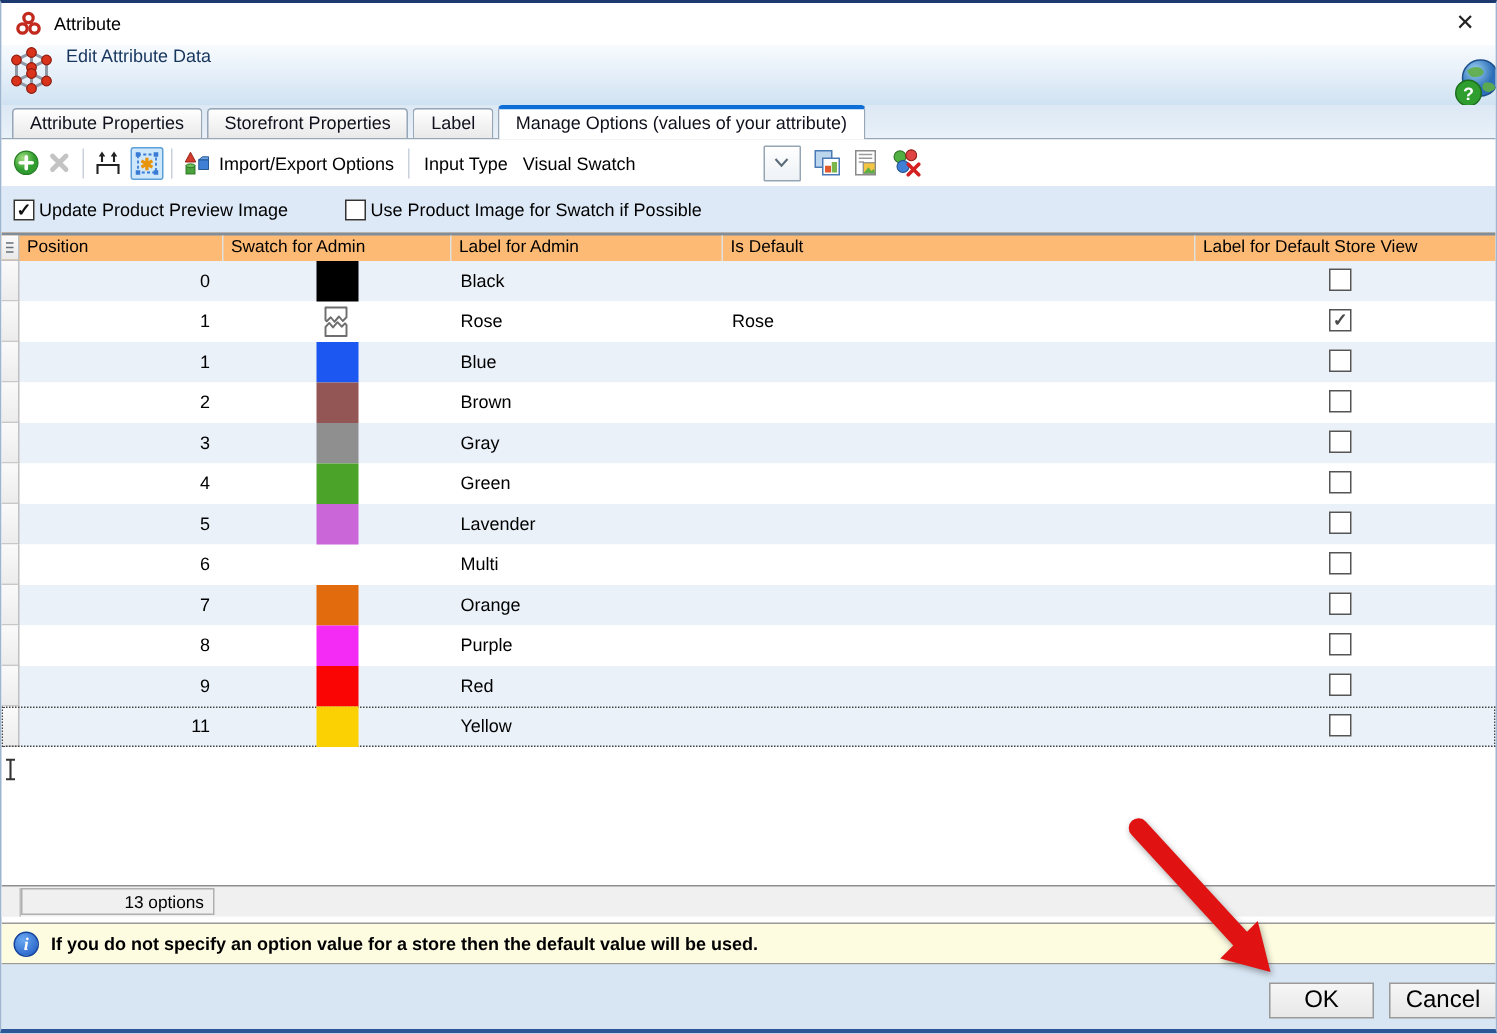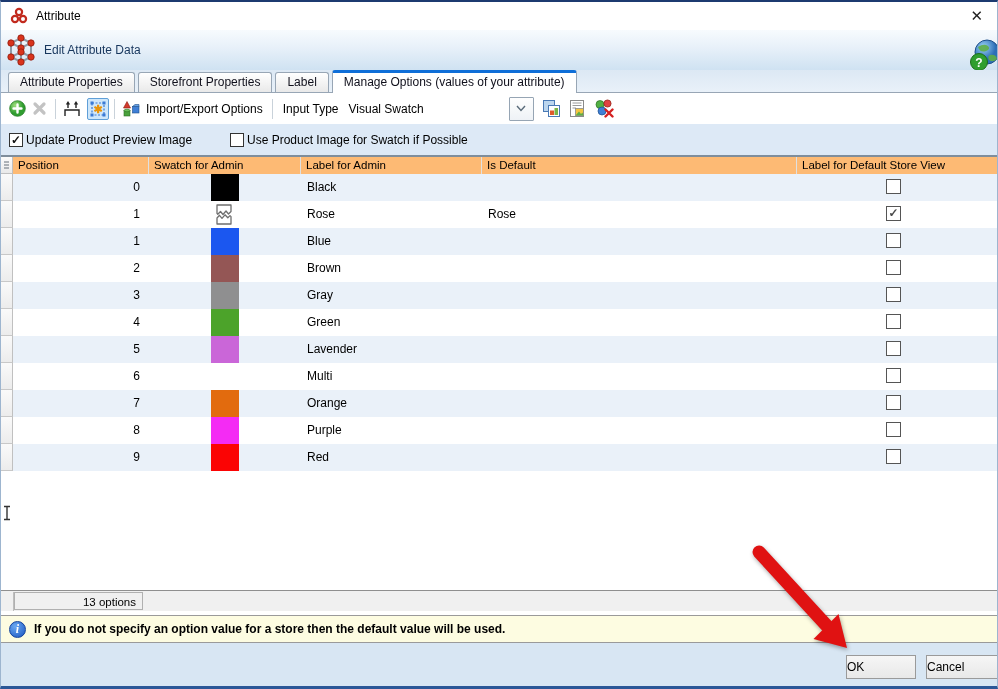--- a/index.html
+++ b/index.html
@@ -5,21 +5,21 @@
   html,body{margin:0;padding:0;background:#fff;font-family:"Liberation Sans",sans-serif;}
   .window{position:relative;width:998px;height:689px;box-sizing:border-box;background:#fff;
     border-top:2px solid #1c3a70;border-bottom:3px solid #2b5797;border-left:1px solid #9db5cf;border-right:1px solid #9db5cf;overflow:hidden;}
   
   .titlebar{position:absolute;left:0;top:0;width:100%;height:28px;background:#fff;display:flex;align-items:center;}
   .titlebar .appicon{margin-left:9px;width:18px;height:18px;}
   .titlebar .title{margin-left:8px;font-size:12px;color:#000;}
   .close-x{position:absolute;right:14px;top:6px;font-size:15px;color:#222;cursor:pointer;font-weight:400;line-height:16px;}
   
   .banner{position:absolute;left:0;top:28px;width:100%;height:40px;
-    background:linear-gradient(180deg,#f7fbfe 0%,#e7f0f9 45%,#cfe2f2 100%);display:flex;align-items:center;}
+    background:linear-gradient(180deg,#f7fbfe 0%,#e7f0f9 45%,#cfe2f2 100%);display:flex;}
   .banner .molicon{margin-left:5px;width:30px;height:34px;}
   .banner .btitle{margin-left:8px;font-size:12px;color:#17365d;}
   .helpicon{position:absolute;left:967px;top:37px;width:34px;height:34px;}
   
   .tabbar{position:absolute;left:0;top:68px;width:100%;height:23px;background:linear-gradient(180deg,#dce8f4,#e9f1f9);
     display:flex;align-items:flex-end;padding-left:7px;box-sizing:border-box;border-bottom:1px solid #98a6b5;}
   .tab{position:relative;box-sizing:border-box;height:20px;padding:2px 11px 0 11px;margin-right:3px;
     font-size:12px;font-weight:normal;color:#10101c;background:linear-gradient(180deg,#ffffff,#e9e9e9);
     border:1px solid #98a6b5;border-bottom:none;border-radius:3px 3px 0 0;white-space:nowrap;cursor:pointer;}
   .tab.active{height:23px;background:#fff;border-top:3px solid var(--accent,#0e6ed8);margin-bottom:-1px;padding-top:2px;z-index:2;}
@@ -71,21 +71,21 @@
   .infobar{position:absolute;left:0;top:613px;width:100%;height:28px;background:var(--infobg,#fdfce1);
     border-top:1px solid #9a9a9a;border-bottom:1px solid #9a9a9a;box-sizing:border-box;display:flex;align-items:center;}
   .infoicon{margin-left:8px;width:17px;height:17px;border-radius:50%;
     background:radial-gradient(circle at 35% 30%,#6aa9f2,#1b55c0);border:1px solid #14439c;box-sizing:border-box;
     color:#fff;font-family:"Liberation Serif",serif;font-weight:bold;font-style:italic;font-size:12px;
     display:flex;align-items:center;justify-content:center;}
   .infotext{margin-left:8px;font-size:12px;font-weight:bold;color:#000;}
   
   .footer{position:absolute;left:0;top:641px;width:100%;height:45px;background:#d8e6f3;}
   .btn{position:absolute;top:12px;height:24px;background:linear-gradient(180deg,#f6f6f6,#e8e8e8);
-    border:1px solid #9a9a9a;font-size:12px;color:#000;line-height:22px;box-sizing:border-box;cursor:pointer;}
+    border:1px solid #9a9a9a;font-size:16px;color:#000;text-align:center;line-height:22px;box-sizing:border-box;cursor:pointer;}
   .btn-ok{left:845px;width:70px;}
   .btn-cancel{left:925px;width:72px;}
   .btn-ok span::first-letter{text-decoration:underline;}
   
   .overlay{position:absolute;left:0;top:0;width:998px;height:689px;pointer-events:none;}
   .arrow-svg{filter:drop-shadow(1.5px 2.5px 2px rgba(0,0,0,.35));}
   .ibeam{position:absolute;left:1px;top:503px;width:10px;height:16px;pointer-events:none;}
 </style>
 </head>
 <body>
@@ -428,20 +428,35 @@
       <div class="c-ladmin">Red</div>
       <div class="c-lstore"></div>
       <div class="c-default">
         <span class="cb">
             <span class="tick">✓</span>
           </span>
       </div>
     </div>
 
 
+    <div class="trow grid alt focused">
+      <div class="rh-cell"></div>
+      <div class="c-pos">11</div>
+      <div class="c-swatch">
+        <span class="swatch" style="background: rgb(252, 209, 3);"></span>
+
+      </div>
+      <div class="c-ladmin">Yellow</div>
+      <div class="c-lstore"></div>
+      <div class="c-default">
+        <span class="cb">
+            <span class="tick">✓</span>
+          </span>
+      </div>
+    </div>
   </div>
 
   <div class="statusbar">
     <div class="lseg"></div>
     <div class="count-cell">13 options</div>
   </div>
 
   <div class="infobar">
     <span class="infoicon">i</span>
     <span class="infotext">If you do not specify an option value for a store then the default value will be used.</span>

